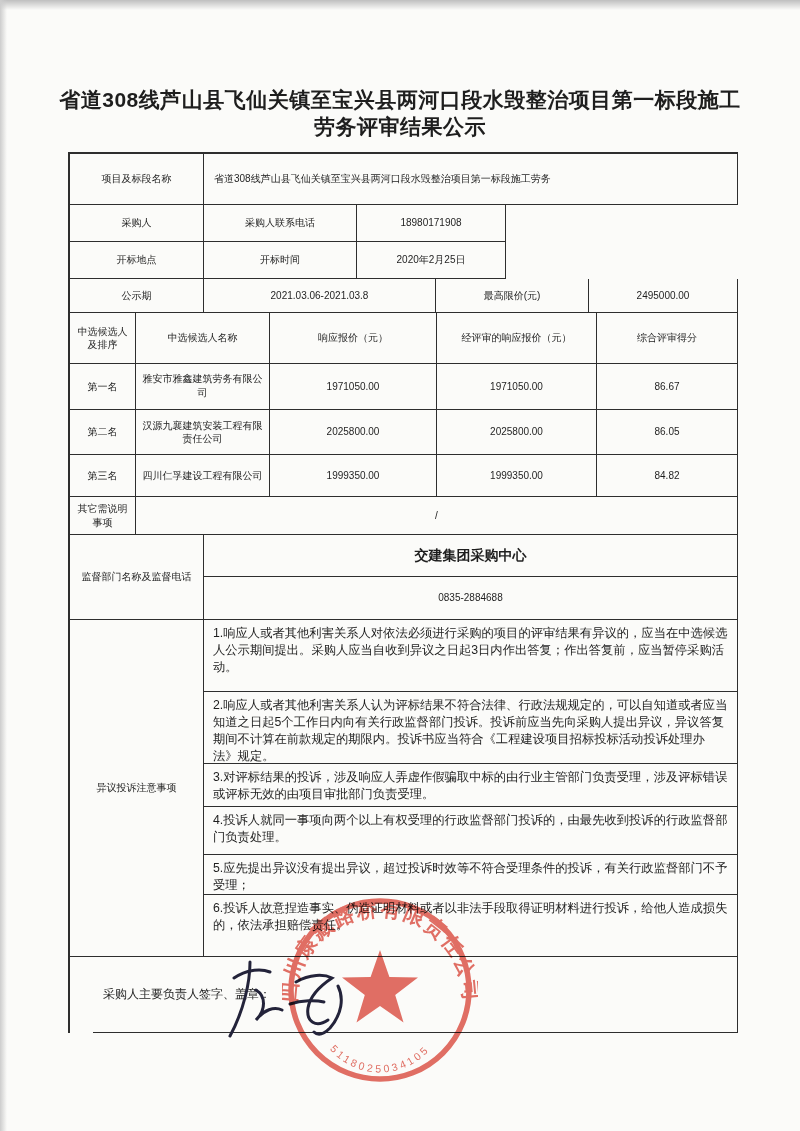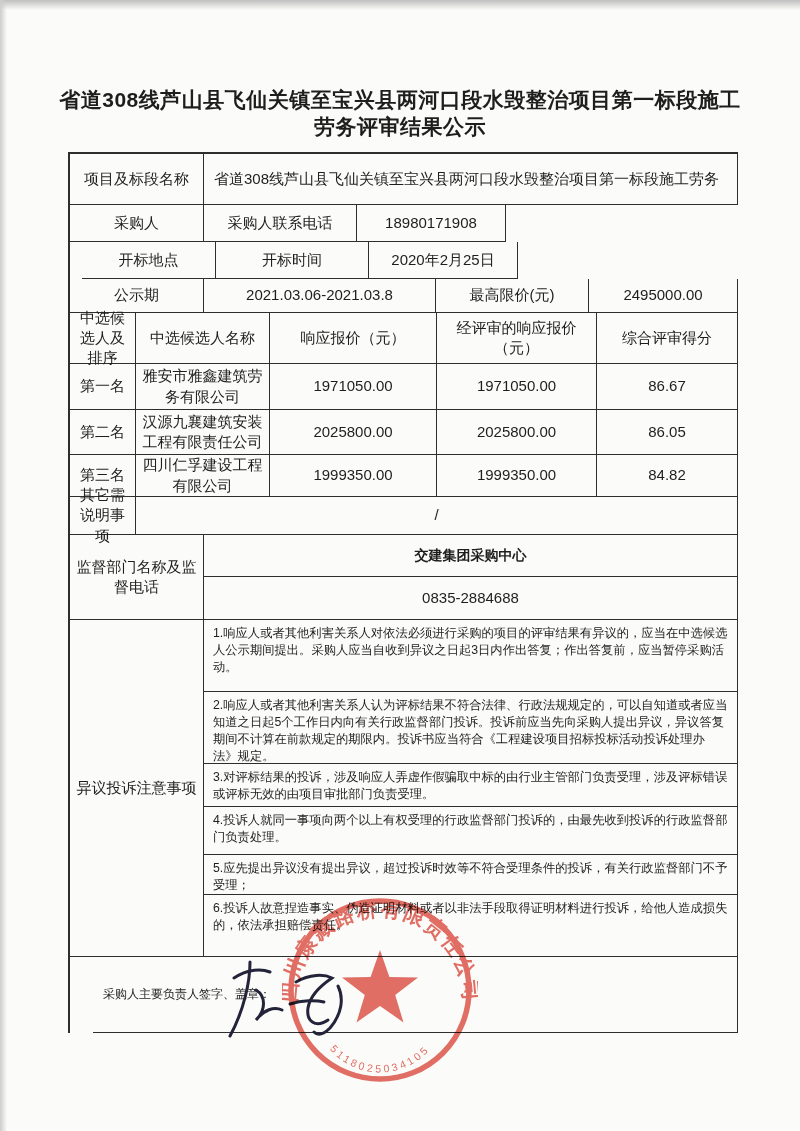--- a/index.html
+++ b/index.html
@@ -19,21 +19,21 @@
   }
   .doc-table {
     position:absolute; left:68px; top:152px; width:668px;
     border-top:2px solid #2e2e2e; border-left:2px solid #2e2e2e;
   }
   .row { display:flex; }
   .c {
     box-sizing:border-box;
     border-right:1.7px solid #2e2e2e; border-bottom:1.7px solid #2e2e2e;
     display:flex; align-items:center; justify-content:center;
-    text-align:center; font-size:15px; line-height:1.35; padding:2px 4px;
+    text-align:center; font-size:10px; line-height:1.35; padding:2px 4px;
   }
   .c.left { justify-content:flex-start; text-align:center; padding-left:10px; }
   .stack { display:flex; flex-direction:column; }
   .notice-item {
     align-items:flex-start; justify-content:flex-start; text-align:left;
     font-size:12.3px; line-height:17px; padding:5px 9px 3px 9px;
   }
   .sup-name { font-weight:bold; font-size:14px;text-align:right; }
   .sig-row { position:relative; }
   .sig-label { padding-left:9px; font-size:12px;margin-left:23px; }
@@ -59,21 +59,21 @@
       <div class="c" style="width:134px;">项目及标段名称</div>
       <div class="c left" style="width:534px;">省道308线芦山县飞仙关镇至宝兴县两河口段水毁整治项目第一标段施工劳务</div>
     </div>
 
     <div class="row" style="height:37px;">
       <div class="c" style="width:134px;">采购人</div>
       <div class="c" style="width:153px;">采购人联系电话</div>
       <div class="c" style="width:149px;">18980171908</div>
     </div>
 
-    <div class="row" style="height:37px;margin-left:12px;">
+    <div class="row" style="height:37px;">
       <div class="c" style="width:134px;">开标地点</div>
       <div class="c" style="width:153px;">开标时间</div>
       <div class="c" style="width:149px;">2020年2月25日</div>
     </div>
 
     <div class="row" style="height:34px;">
       <div class="c" style="width:134px;">公示期</div>
       <div class="c" style="width:232px;">2021.03.06-2021.03.8</div>
       <div class="c" style="width:153px;">最高限价(元)</div>
       <div class="c" style="width:149px;">2495000.00</div>
@@ -82,21 +82,21 @@
     <div class="row" style="height:51px;">
       <div class="c" style="width:66px;">中选候选人及排序</div>
       <div class="c" style="width:134px;">中选候选人名称</div>
       <div class="c" style="width:167px;">响应报价（元）</div>
       <div class="c" style="width:160px;">经评审的响应报价（元）</div>
       <div class="c" style="width:141px;">综合评审得分</div>
     </div>
 
     <div class="row" style="height:46px;">
       <div class="c" style="width:66px;">第一名</div>
-      <div class="c" style="width:134px;">雅安市雅鑫建筑劳务有限公司</div>
+      <div class="c" style="width:134px;font-family:Liberation Mono, monospace;">雅安市雅鑫建筑劳务有限公司</div>
       <div class="c" style="width:167px;">1971050.00</div>
       <div class="c" style="width:160px;">1971050.00</div>
       <div class="c" style="width:141px;">86.67</div>
     </div>
 
     <div class="row" style="height:45px;">
       <div class="c" style="width:66px;">第二名</div>
       <div class="c" style="width:134px;">汉源九襄建筑安装工程有限责任公司</div>
       <div class="c" style="width:167px;">2025800.00</div>
       <div class="c" style="width:160px;">2025800.00</div>

